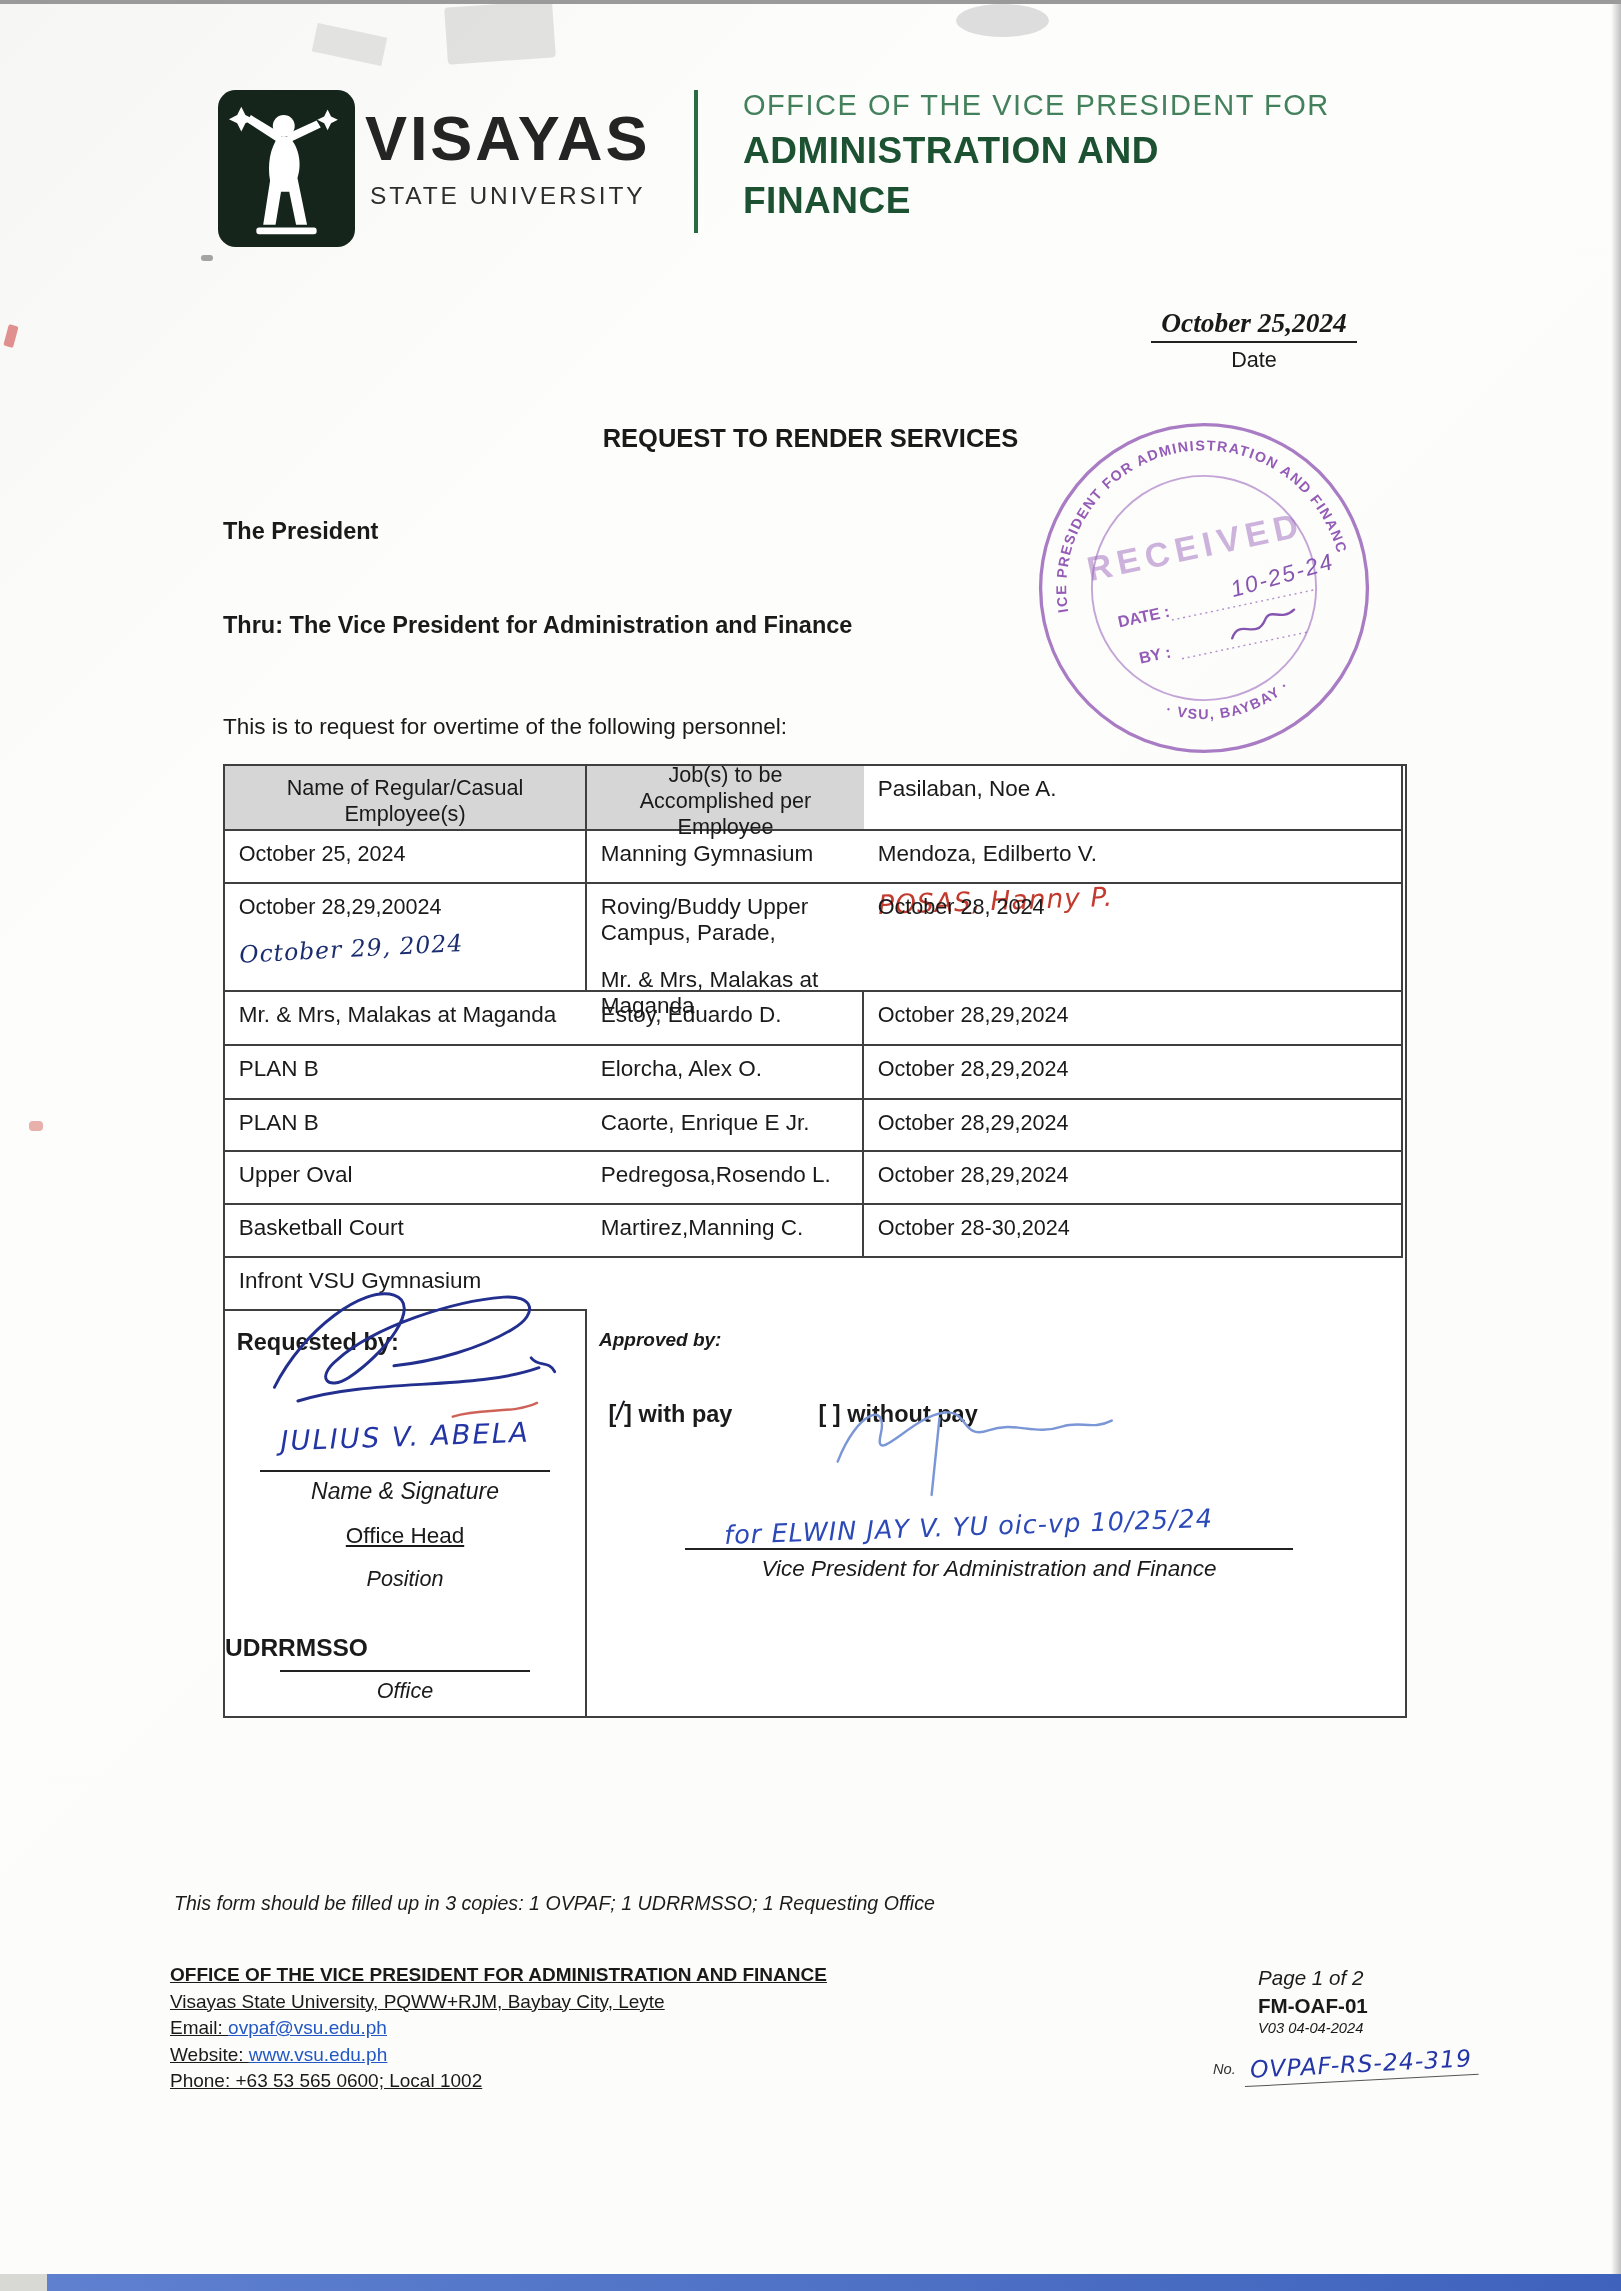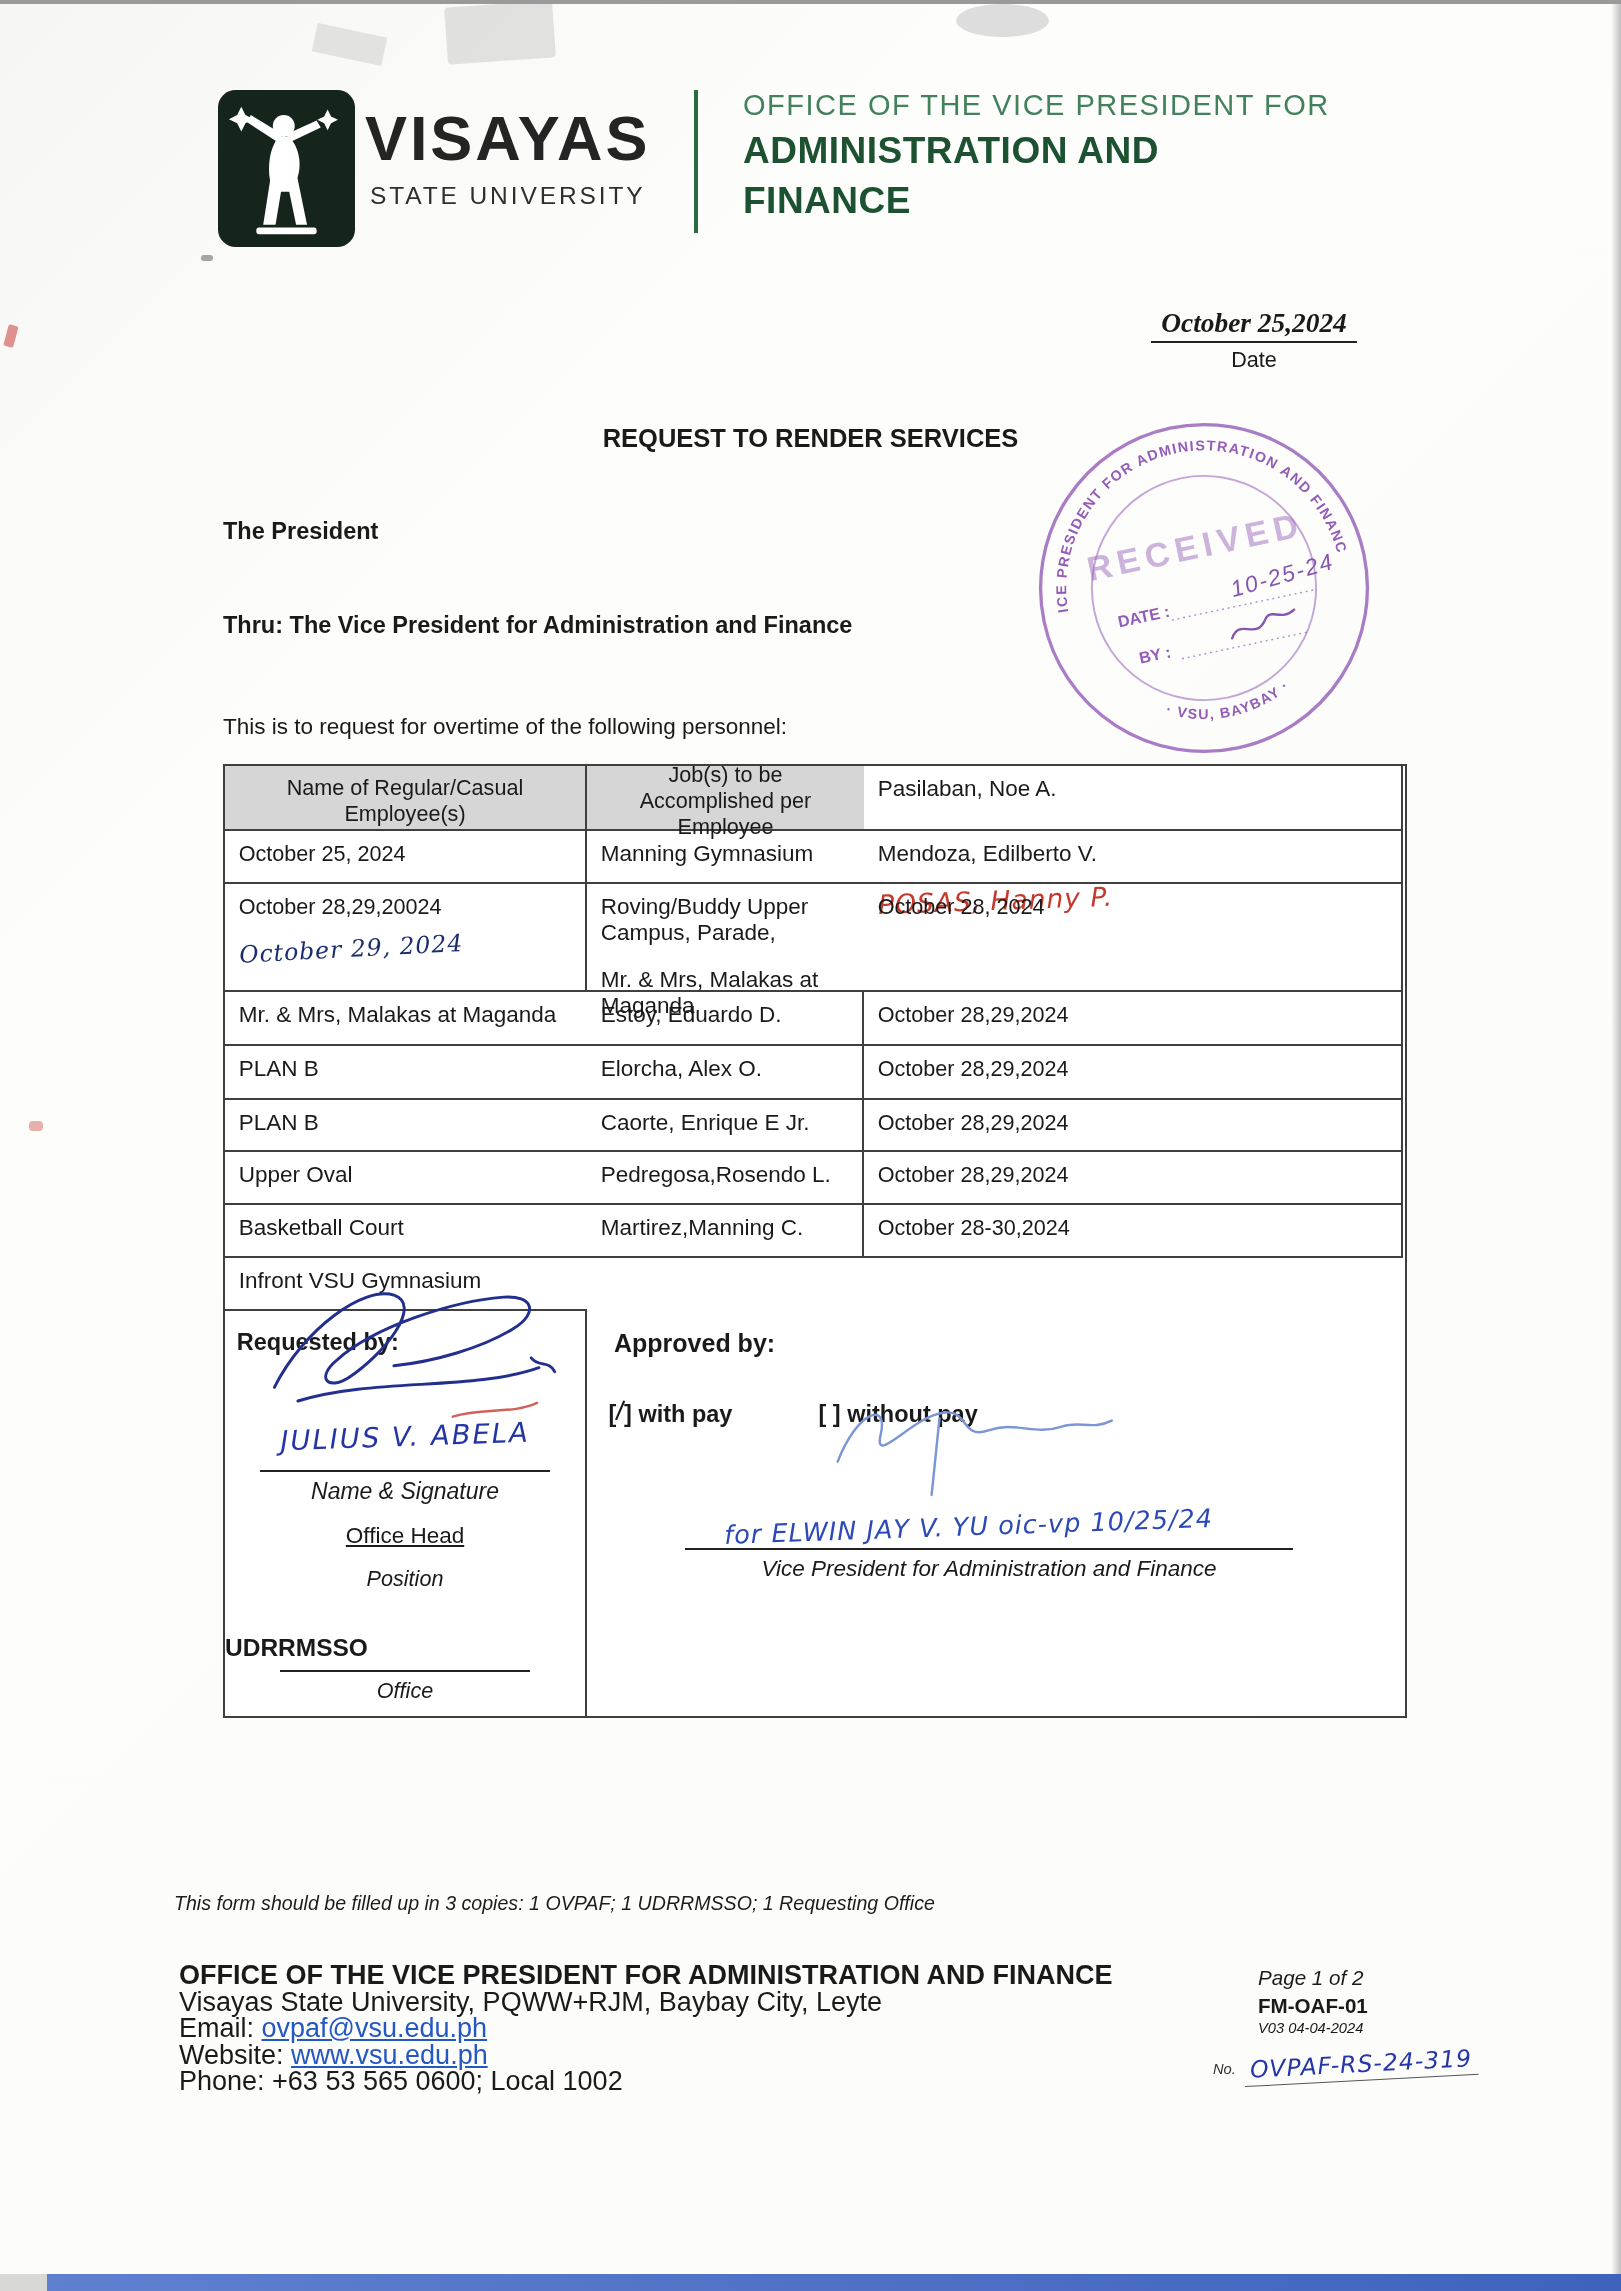--- a/index.html
+++ b/index.html
@@ -70,34 +70,34 @@
         font-family:"DejaVu Sans",sans-serif;}
   .rule{border-top:2px solid #222;height:0;}
   .line-namesig{left:35px;right:35px;top:159px;}
   .lbl-namesig{left:0;top:167px;width:100%;text-align:center;font-style:italic;font-size:23px;}
   .val-position{left:0;top:212px;width:100%;text-align:center;font-size:22.5px;text-decoration:underline;}
   .lbl-position{left:0;top:255px;width:100%;text-align:center;font-style:italic;font-size:21.6px;}
   .val-office{left:0;top:323px;width:100%;text-align:left;font-weight:bold;font-size:24.5px;}
   .line-office{left:55px;right:55px;top:359px;}
   .lbl-office{left:0;top:367px;width:100%;text-align:center;font-style:italic;font-size:21.6px;}
 
-  .appr-label{left:27px;top:17.6px;font-weight:bold;font-size:25px;}
+  .appr-label{left:12px;top:17.6px;font-weight:bold;font-size:19px;font-style:italic;}
   .pay-line{left:21.6px;top:86px;font-weight:bold;font-size:23.5px;}
   .pay-gap{display:inline-block;width:73px;}
   .hand-slash{display:inline-block;transform:rotate(8deg) translateY(-2px);font-size:27.4px;
         font-weight:400;color:#15151f;}
   .sig-approver{left:235px;top:78px;width:323px;height:113px;overflow:visible;}
   .hand-elwin{left:137px;top:198px;width:627px;font-size:25.5px;color:#2c49b8;font-style:italic;
         letter-spacing:1px;transform:rotate(-2deg);font-family:"DejaVu Sans",sans-serif;}
   .line-appr{left:98px;width:608px;top:237px;}
   .lbl-appr{left:98px;width:608px;top:245px;text-align:center;font-style:italic;font-size:22.5px;}
 
   
   .footnote{position:absolute;left:174px;top:1888px;font-style:italic;font-size:19.6px;color:#1c1c1c;}
-  .footer-left{position:absolute;left:179px;top:1958px;font-size:27px;line-height:26.5px;}
+  .footer-left{position:absolute;left:170px;top:1958px;font-size:19px;line-height:26.5px;text-decoration:underline;}
   .footer-office{font-weight:bold;}
   .link{color:#2257c4;text-decoration:underline;}
   .footer-right{position:absolute;left:1213px;top:1962px;width:323px;font-size:20.6px;}
   .fr-page{margin-left:45px;font-style:italic;}
   .fr-code{margin-left:45px;font-weight:bold;margin-top:3.9px;}
   .fr-version{margin-left:45px;font-style:italic;font-size:14.7px;margin-top:2px;}
   .fr-no-row{margin-top:13.7px;display:flex;align-items:flex-end;}
   .fr-no-label{font-style:italic;font-size:14.7px;color:#333;margin-right:7.8px;padding-bottom:3.9px;}
   .fr-no-value{font-size:23.5px;color:#2436a8;font-style:italic;letter-spacing:1px;
         transform:rotate(-3deg);border-bottom:1.5px solid #555;padding:0 5.9px 2px;

